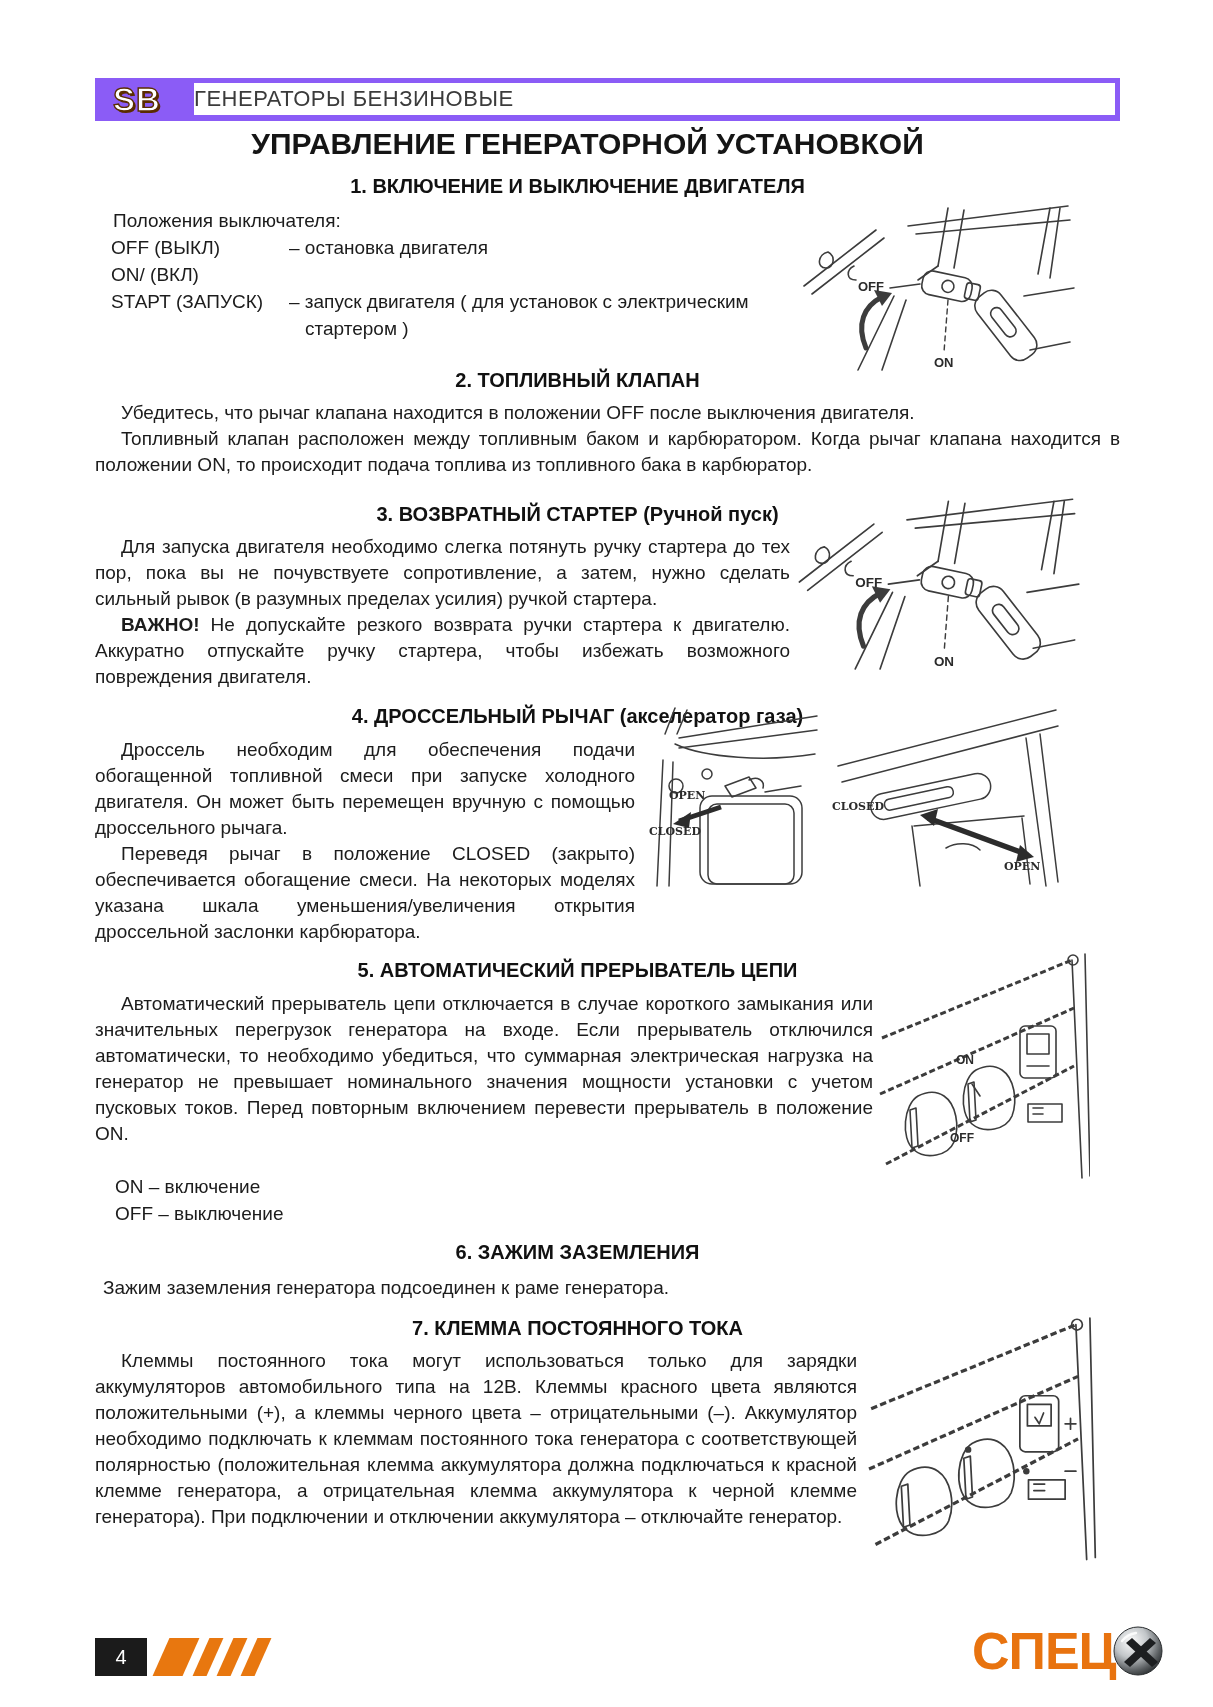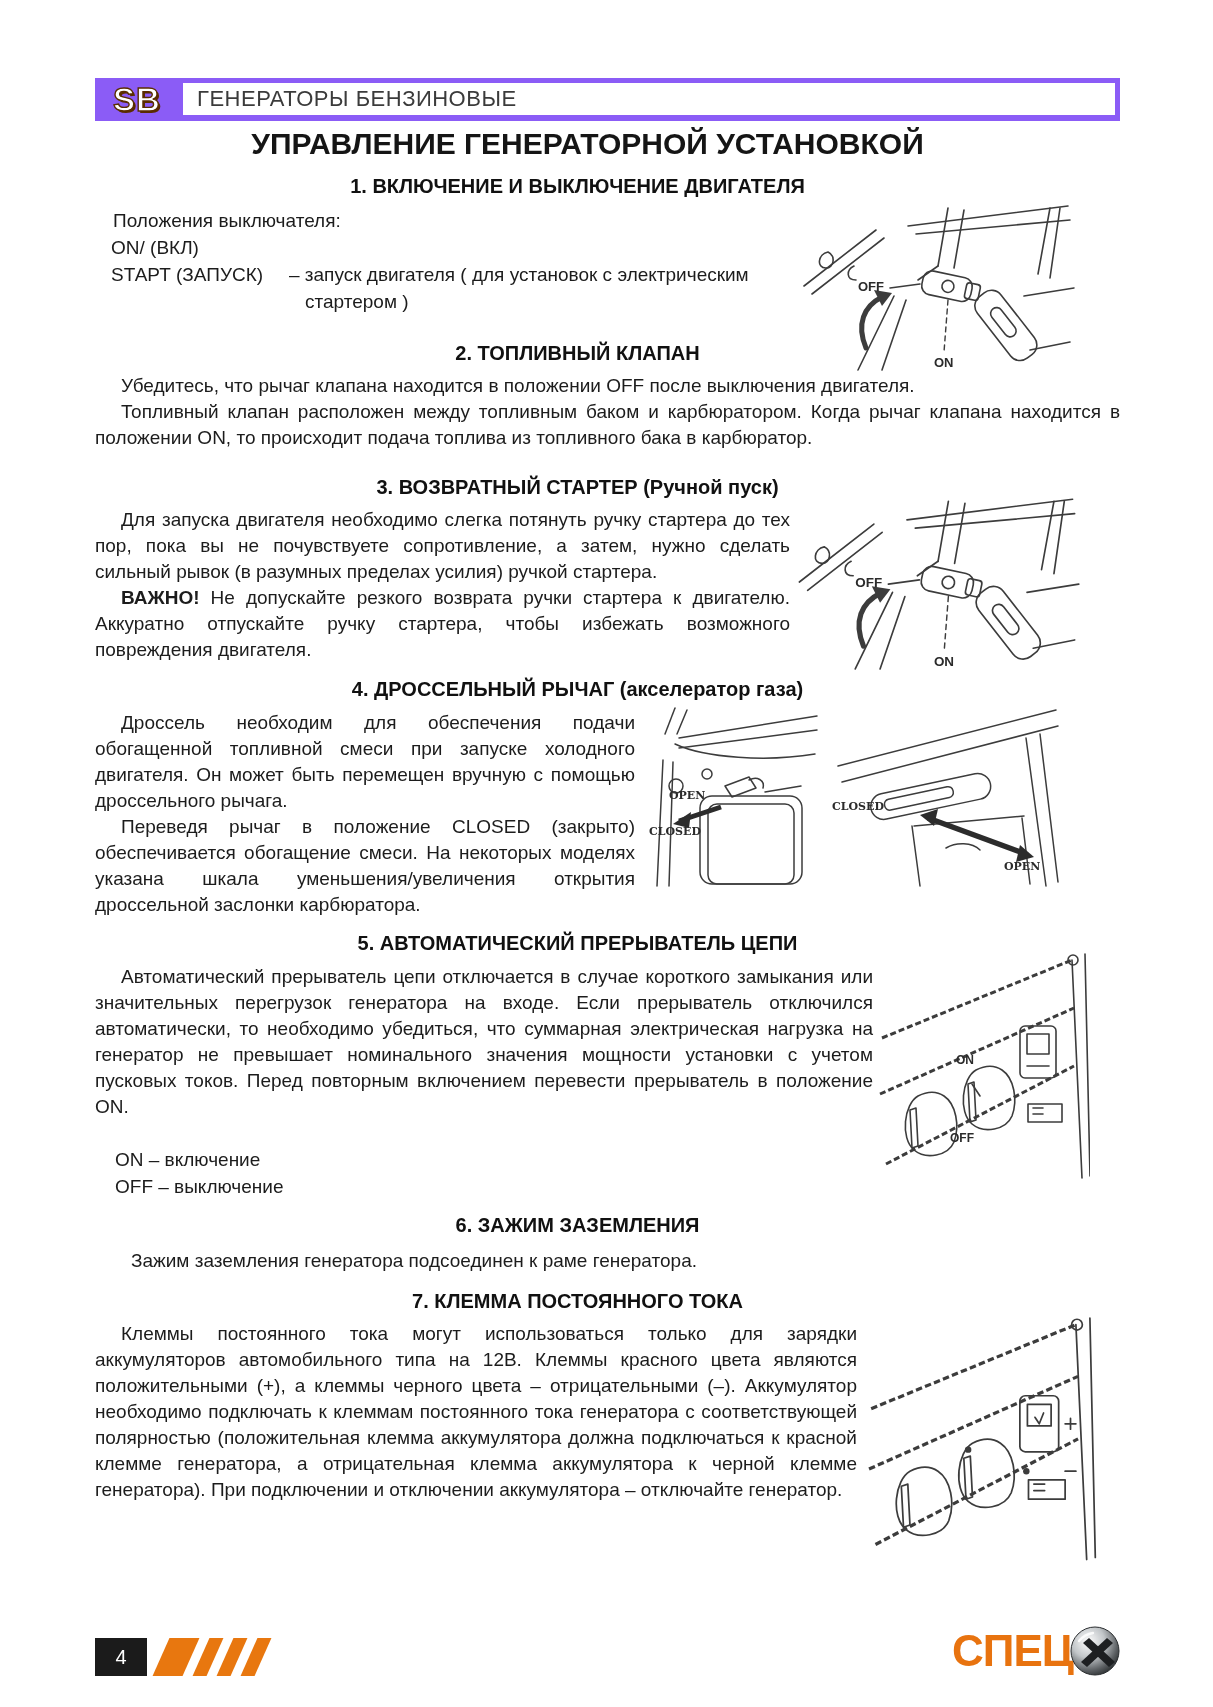--- a/index.html
+++ b/index.html
@@ -25,23 +25,22 @@
     width:84px;
     display:flex;align-items:center;justify-content:center;
     font-size:33px;font-weight:900;letter-spacing:1px;
     color:#ffffff;
     -webkit-text-stroke:1.4px #5a2c00;
     text-shadow:2px 2px 0 #5a2c00;
   }
   .header-title-box{
     flex:1;
     background:#ffffff;
-    margin:5px 5px 6px 4px;
+    margin:5px 5px 6px 15px;
     display:flex;align-items:center;
-    padding-left:14px;
     font-size:22px;color:#3b3b3b;letter-spacing:0.5px;
   }
 
   
   .page-title{
     margin:6px 0 0 0;
     padding-right:40px;
     text-align:center;
     font-size:30px;font-weight:900;letter-spacing:0px;
     color:#151515;
@@ -63,21 +62,21 @@
   .s1-body{margin-top:9px;width:690px;font-size:19px;line-height:27px;}
   .s1-intro{margin-left:18px;}
   .pos-row{display:flex;margin-left:16px;}
   .pos-label{width:178px;flex:0 0 178px;}
   .pos-desc{width:460px;padding-left:16px;text-indent:-16px;}
   .s2-body{margin-top:8px;width:1025px;}
   .s3-body{margin-top:8px;width:695px;}
   .s4-body{margin-top:9px;width:540px;}
   .s5-body{margin-top:9px;width:778px;}
   .s5-notes{margin:26px 0 0 20px;font-size:19px;line-height:27px;}
-  .s6-body{margin-top:11px;width:780px;text-indent:8px;margin-left:28px;}
+  .s6-body{margin-top:11px;width:780px;text-indent:8px;}
   .s7-body{margin-top:8px;width:762px;}
   .mt-s2{margin-top:27px;}
   .mt-s3{margin-top:25px;}
   .mt-s4{margin-top:15px;}
   .mt-s5{margin-top:14px;}
   .mt-s6{margin-top:14px;}
   .mt-s7{margin-top:16px;}
 
   
   .fig{position:absolute;}
@@ -105,22 +104,23 @@
     font-size:20px;
   }
   .stripe{background:#e8770f;transform:skewX(-24deg);}
   .stripe.wide{width:30px;margin-left:14px;}
   .stripe.thin{width:14px;margin-left:10px;}
   .footer-logo{
     position:absolute;left:952px;top:1622px;height:58px;
     display:flex;align-items:center;
   }
   .brand-text{
-    font-size:44px;font-weight:900;letter-spacing:-1px;
+    font-size:52px;font-weight:900;letter-spacing:-1px;
     color:#e8730f;
+    margin-left:20px;
   }
   .brand-sphere{margin-left:-4px;margin-top:4px;}
 </style>
 </head>
 <body>
 
 <div class="page">
 
   <div class="flow">
     <div class="header-bar">
@@ -128,20 +128,24 @@
       <div class="header-title-box">
         <span>ГЕНЕРАТОРЫ БЕНЗИНОВЫЕ</span>
       </div>
     </div>
 
     <h1 class="page-title">УПРАВЛЕНИЕ ГЕНЕРАТОРНОЙ УСТАНОВКОЙ</h1>
 
     <h2 class="sec-head">1.  ВКЛЮЧЕНИЕ И ВЫКЛЮЧЕНИЕ ДВИГАТЕЛЯ</h2>
     <div class="s1-body">
       <div class="s1-intro">Положения выключателя:</div>
+      <div class="pos-row">
+        <span class="pos-label">OFF (ВЫКЛ)</span>
+        <span class="pos-desc">–  остановка двигателя</span>
+      </div>
       <div class="pos-row">
         <span class="pos-label">ON/ (ВКЛ)</span>
       </div>
       <div class="pos-row">
         <span class="pos-label">SТАРТ (ЗАПУСК)</span>
         <span class="pos-desc">– запуск двигателя  ( для установок с электрическим стартером )</span>
       </div>
     </div>
 
     <h2 class="sec-head mt-s2">2.   ТОПЛИВНЫЙ КЛАПАН</h2>

